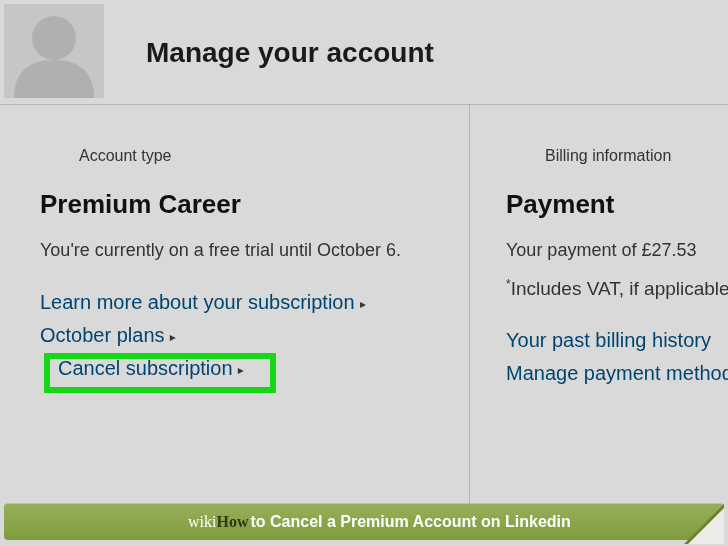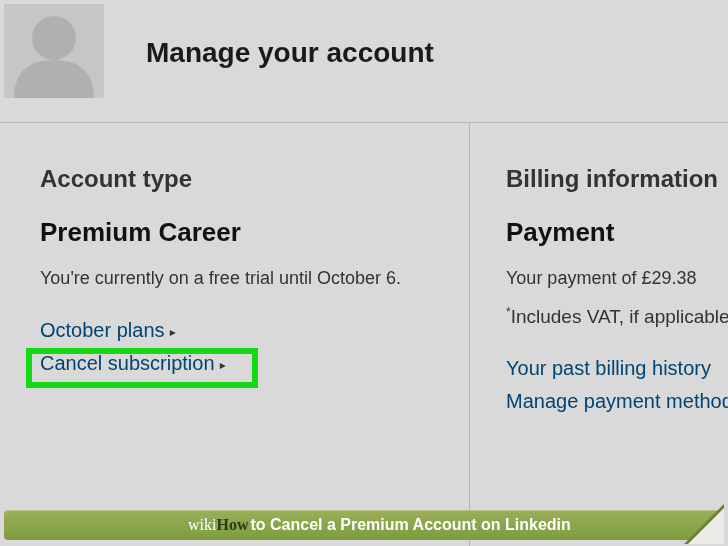--- a/index.html
+++ b/index.html
@@ -1,34 +1,34 @@
 <!DOCTYPE html>
 <html><head>
 <meta charset="utf-8">
 <style>
   * { box-sizing: border-box; margin: 0; padding: 0; }
   html, body { width: 728px; height: 546px; overflow: hidden; font-family: -apple-system, "Segoe UI", Arial, sans-serif; background: #d9d9d9; color: #222; }
   .page { width: 728px; height: 546px; position: relative; background: #d9d9d9; }
-  .header { display: flex; align-items: center; padding: 4px 10px 24px 4px; border-bottom: 1px solid #b6b6b6; }
+  .header { display: flex; align-items: center; padding: 4px 10px 6px 4px; border-bottom: 1px solid #b6b6b6; }
   .avatar { width: 100px; height: 94px; background: #c6c6c6; position: relative; overflow: hidden; margin-right: 42px; }
   .avatar svg { position: absolute; top: 0; left: 0; }
   .page-title { font-size: 28px; font-weight: 700; color: #1a1a1a; margin-top: 4px;}
   .content { display: flex; height: 430px; }
   .col-left { flex: 0 0 470px; padding: 42px 38px 0 40px; border-right: 1px solid #b6b6b6; }
   .col-right { flex: 1; padding: 42px 0 0 36px; }
-  .section-label { font-size: 24px; color: #333; margin-bottom: 24px; font-weight: 700; }
+  .section-label { font-size: 16px; color: #333; margin-bottom: 24px; font-weight: 400; margin-left: 39px; }
   .section-heading { font-size: 26px; font-weight: 700; color: #111; margin-bottom: 18px; }
   .body-text { font-size: 18px; color: #333; line-height: 1.4; margin-bottom: 28px; }
   .link-row { font-size: 20px; color: #004471; margin-bottom: 10px; cursor: pointer; display: inline-block; }
   .link-row .tri { font-size: 12px; vertical-align: middle; margin-left: 2px; color: #333; }
-  .highlighted-wrap { position: relative; display: inline-block; }
+  .highlighted-wrap { position: relative; display: inline-block; margin-left: 18px; }
   .annot-box { position: absolute; left: -14px; top: -4px; width: 232px; height: 40px; border: 6px solid #17d817; pointer-events: none; }
   .small-note { font-size: 19px; color: #333; line-height: 1.45; margin: 10px 0 26px 0;}
   .sup { vertical-align: super; font-size: 12px; }
-  .watermark-bar { position: absolute; left: 0; right: 0; bottom: 6px; height: 30px; background: linear-gradient(to bottom, #99b05a 0%, #7f9b3e 100%); border-radius: 4px; margin: 0 4px; display: flex; align-items: center; padding-left: 184px; color: #fff; font-size: 16px; font-weight: 400; box-shadow: inset 0 1px 0 rgba(255,255,255,0.3); }
+  .watermark-bar { position: absolute; left: 0; right: 0; bottom: 6px; height: 37px; background: linear-gradient(to bottom, #99b05a 0%, #7f9b3e 100%); border-radius: 4px; margin: 0 4px; display: flex; align-items: center; padding-left: 184px; color: #fff; font-size: 16px; font-weight: 400; box-shadow: inset 0 1px 0 rgba(255,255,255,0.3); }
   .watermark-bar .logo { font-family: Georgia, 'Times New Roman', serif; font-weight: 400; color: #fff; }
   .watermark-bar .logo b { color: #2f3a14; font-weight: 700; font-style: normal;}
   .watermark-bar .title-text { font-weight: 700; margin-left: 2px; text-align: right; }
   .corner { position: absolute; right: 4px; bottom: 2px; width: 40px; height: 40px; }
   .corner::before { content: ""; position: absolute; right: 0; bottom: 0; border-style: solid; border-width: 0 0 40px 40px; border-color: transparent transparent #6a8030 transparent; }
   .corner::after { content: ""; position: absolute; right: 0; bottom: 0; border-style: solid; border-width: 0 0 36px 36px; border-color: transparent transparent #ecece7 transparent; }
   .cut { white-space: nowrap; }
 </style>
 </head>
 <body>
@@ -46,36 +46,41 @@
   </div>
 
   <div class="content">
     <div class="col-left">
       <div class="section-label">Account type</div>
       <div class="section-heading">Premium Career</div>
       <div class="body-text">You're currently on a free trial until October 6.</div>
 
       <div>
         <span class="link-row">
+          <span>Learn more about your subscription</span><span class="tri"> ▸</span>
+        </span>
+      </div>
+      <div>
+        <span class="link-row">
           <span>October plans</span><span class="tri"> ▸</span>
         </span>
       </div>
       <div class="highlighted-wrap">
         <div class="annot-box"></div>
         <span class="link-row">
           <span>Cancel subscription</span><span class="tri"> ▸</span>
         </span>
       </div>
     </div>
 
     <div class="col-right">
       <div class="section-label">Billing information</div>
       <div class="section-heading">Payment</div>
       <div class="body-text" style="margin-bottom:12px;">
-        <span class="cut">Your payment of £29.38</span><br>
+        <span class="cut">Your payment of £27.53</span><br>
       </div>
       <div class="small-note">
         <span class="sup">*</span><span class="cut">Includes VAT, if applicable, based on the billing information on file</span>
       </div>
       <div>
         <span class="link-row cut">Your past billing history</span>
       </div>
       <div>
         <span class="link-row cut">Manage payment method</span>
       </div>

